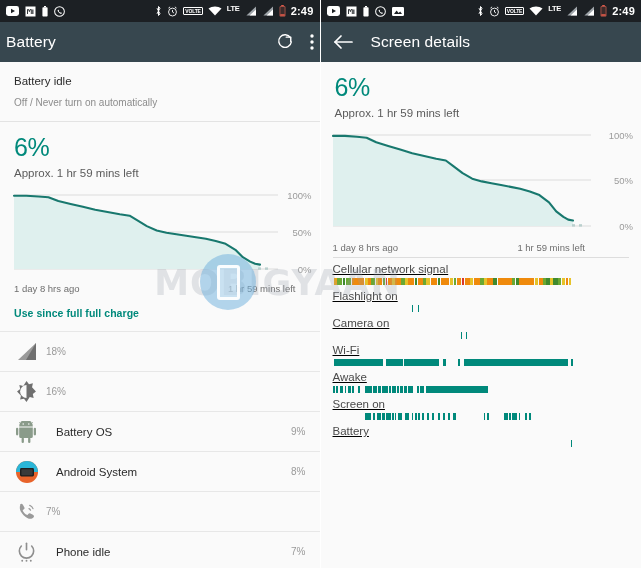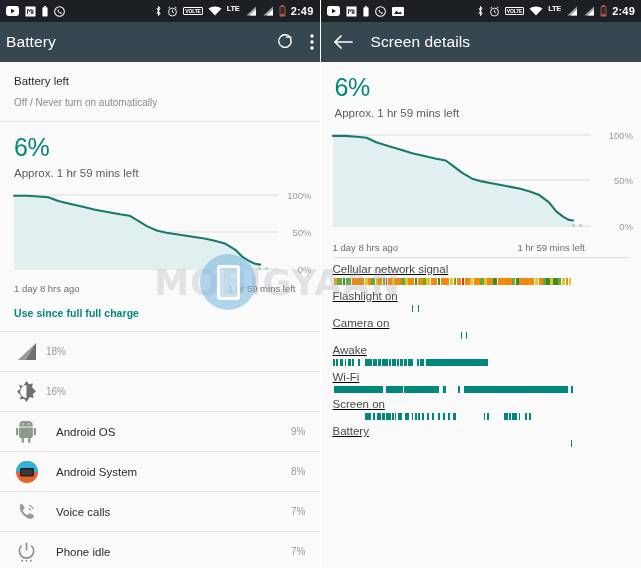--- a/index.html
+++ b/index.html
@@ -146,21 +146,21 @@
         </svg>
         <svg width="4" height="18" viewBox="0 0 4 18">
           <circle cx="2" cy="3" r="1.7" fill="#fff"></circle>
             <circle cx="2" cy="9" r="1.7" fill="#fff"></circle>
             <circle cx="2" cy="15" r="1.7" fill="#fff"></circle>
         </svg>
       </div>
     </div>
 
     <div class="saver">
-      <div class="saver-title">Battery left</div>
+      <div class="saver-title">Battery idle</div>
       <div class="saver-sub">Off / Never turn on automatically</div>
     </div>
 
     <div class="pct-block">
       <div class="pct">6%</div>
       <div class="pct-sub">Approx. 1 hr 59 mins left</div>
     </div>
 
     <div class="chart-wrap">
       <div class="chart-area">
@@ -215,21 +215,21 @@
               <path d="M3.2 5.4 a6.8 6.8 0 0 1 13.6 0 z" fill="#8a9b8a"></path>
               <circle cx="7.2" cy="2.9" r=".75" fill="#fafafa"></circle>
               <circle cx="12.8" cy="2.9" r=".75" fill="#fafafa"></circle>
               <rect x="0" y="6.8" width="2.3" height="7.6" rx="1.1" fill="#8a9b8a"></rect>
               <rect x="17.7" y="6.8" width="2.3" height="7.6" rx="1.1" fill="#8a9b8a"></rect>
               <rect x="5.6" y="16.6" width="2.3" height="5.4" rx="1.1" fill="#8a9b8a"></rect>
               <rect x="12.1" y="16.6" width="2.3" height="5.4" rx="1.1" fill="#8a9b8a"></rect>
               <path d="M3.4 1.1 L5 3.2 M16.6 1.1 L15 3.2" stroke="#8a9b8a" stroke-width="0.9"></path>
             </svg>
           </span>
-          <span class="lbl">Android OS</span>
+          <span class="lbl">Battery OS</span>
           <span class="val">9%</span>
         </div>
         <div class="row">
           <span class="ic">
             <svg width="22" height="22" viewBox="0 0 22 22">
               <circle cx="11" cy="11" r="11" fill="#e8632a"></circle>
               <path d="M0 11 a11 11 0 0 1 22 0 z" fill="#29b6d8"></path>
               <rect x="4" y="7" width="14" height="8.5" rx="1.4" fill="#1f1f1f"></rect>
               <rect x="5.4" y="8.3" width="11.2" height="5.9" rx="0.8" fill="#3a3a3a"></rect>
             </svg>
@@ -238,21 +238,20 @@
           <span class="val">8%</span>
         </div>
         <div class="row">
           <span class="ic">
             <svg width="21" height="21" viewBox="0 0 22 22">
               <path d="M4.4 3.4 c1.1-1 2.1-.6 2.8.6 l1.5 2.6c.5.9.3 1.4-.4 2l-1 .9c-.2.2-.3.5-.1.9.7 1.5 2.6 3.4 4.1 4.1.4.2.7.1.9-.1l.9-1c.6-.7 1.1-.9 2-.4l2.6 1.5c1.2.7 1.6 1.7.6 2.8-1.6 1.7-4 1.8-6.5.5-2.6-1.4-5.4-4.2-6.8-6.8C3.7 8.5 3.8 6 4.4 4.4z" fill="#9a9a9a"></path>
               <path d="M14.4 4.6 a5.8 5.8 0 0 1 3.4 3.4" fill="none" stroke="#9a9a9a" stroke-width="1.3" stroke-linecap="round"></path>
               <path d="M13.6 8 a2.8 2.8 0 0 1 1.6 1.6" fill="none" stroke="#9a9a9a" stroke-width="1.3" stroke-linecap="round"></path>
             </svg>
           </span>
-          <span class="lbl">Voice calls</span>
           <span class="val">7%</span>
         </div>
         <div class="row">
           <span class="ic">
             <svg width="21" height="22" viewBox="0 0 22 23">
               <path d="M11 2.4 L11 9.2" stroke="#8f8f8f" stroke-width="1.7" stroke-linecap="round"></path>
               <path d="M5.6 5.2 a7.5 7.5 0 1 0 10.8 0" fill="none" stroke="#8f8f8f" stroke-width="1.7" stroke-linecap="round"></path>
               <circle cx="6.5" cy="20.6" r="1" fill="#8f8f8f"></circle>
               <circle cx="11" cy="20.6" r="1" fill="#8f8f8f"></circle>
               <circle cx="15.5" cy="20.6" r="1" fill="#8f8f8f"></circle>
@@ -427,20 +426,32 @@
           </div>
         </div>
         <div class="hist-item">
           <div class="hist-label">Camera on</div>
           <div class="hist-track">
             <span class="seg teal" style="left: 128.96px; width: 0.99px;"></span>
             <span class="seg teal" style="left: 133.92px; width: 0.99px;"></span>
           </div>
         </div>
         <div class="hist-item">
+          <div class="hist-label">Wi-Fi</div>
+          <div class="hist-track">
+            <span class="seg teal" style="left: 1.24px; width: 49.6px;"></span>
+            <span class="seg teal" style="left: 53.07px; width: 17.36px;"></span>
+            <span class="seg teal" style="left: 71.92px; width: 34.72px;"></span>
+            <span class="seg teal" style="left: 110.36px; width: 3.47px;"></span>
+            <span class="seg teal" style="left: 125.24px; width: 1.98px;"></span>
+            <span class="seg teal" style="left: 131.44px; width: 104.16px;"></span>
+            <span class="seg teal" style="left: 238.08px; width: 2.48px;"></span>
+          </div>
+        </div>
+        <div class="hist-item">
           <div class="hist-label">Awake</div>
           <div class="hist-track">
             <span class="seg teal" style="left: 0.99px; width: 1.24px;"></span>
             <span class="seg teal" style="left: 3.97px; width: 1.24px;"></span>
             <span class="seg teal" style="left: 7.94px; width: 2.48px;"></span>
             <span class="seg teal" style="left: 12.4px; width: 1.49px;"></span>
             <span class="seg teal" style="left: 15.87px; width: 2.48px;"></span>
             <span class="seg teal" style="left: 19.84px; width: 1.49px;"></span>
             <span class="seg teal" style="left: 25.79px; width: 1.49px;"></span>
             <span class="seg teal" style="left: 32.24px; width: 7.44px;"></span>
@@ -449,32 +460,20 @@
             <span class="seg teal" style="left: 49.1px; width: 5.95px;"></span>
             <span class="seg teal" style="left: 56.05px; width: 2.48px;"></span>
             <span class="seg teal" style="left: 59.52px; width: 3.97px;"></span>
             <span class="seg teal" style="left: 64.48px; width: 2.48px;"></span>
             <span class="seg teal" style="left: 67.95px; width: 2.98px;"></span>
             <span class="seg teal" style="left: 71.92px; width: 2.48px;"></span>
             <span class="seg teal" style="left: 75.39px; width: 4.96px;"></span>
             <span class="seg teal" style="left: 84.32px; width: 2.48px;"></span>
             <span class="seg teal" style="left: 87.79px; width: 3.97px;"></span>
             <span class="seg teal" style="left: 93.25px; width: 62px;"></span>
-          </div>
-        </div>
-        <div class="hist-item">
-          <div class="hist-label">Wi-Fi</div>
-          <div class="hist-track">
-            <span class="seg teal" style="left: 1.24px; width: 49.6px;"></span>
-            <span class="seg teal" style="left: 53.07px; width: 17.36px;"></span>
-            <span class="seg teal" style="left: 71.92px; width: 34.72px;"></span>
-            <span class="seg teal" style="left: 110.36px; width: 3.47px;"></span>
-            <span class="seg teal" style="left: 125.24px; width: 1.98px;"></span>
-            <span class="seg teal" style="left: 131.44px; width: 104.16px;"></span>
-            <span class="seg teal" style="left: 238.08px; width: 2.48px;"></span>
           </div>
         </div>
         <div class="hist-item">
           <div class="hist-label">Screen on</div>
           <div class="hist-track">
             <span class="seg teal" style="left: 32.24px; width: 6.45px;"></span>
             <span class="seg teal" style="left: 40.18px; width: 2.48px;"></span>
             <span class="seg teal" style="left: 44.14px; width: 3.97px;"></span>
             <span class="seg teal" style="left: 49.6px; width: 2.48px;"></span>
             <span class="seg teal" style="left: 53.57px; width: 4.46px;"></span>

